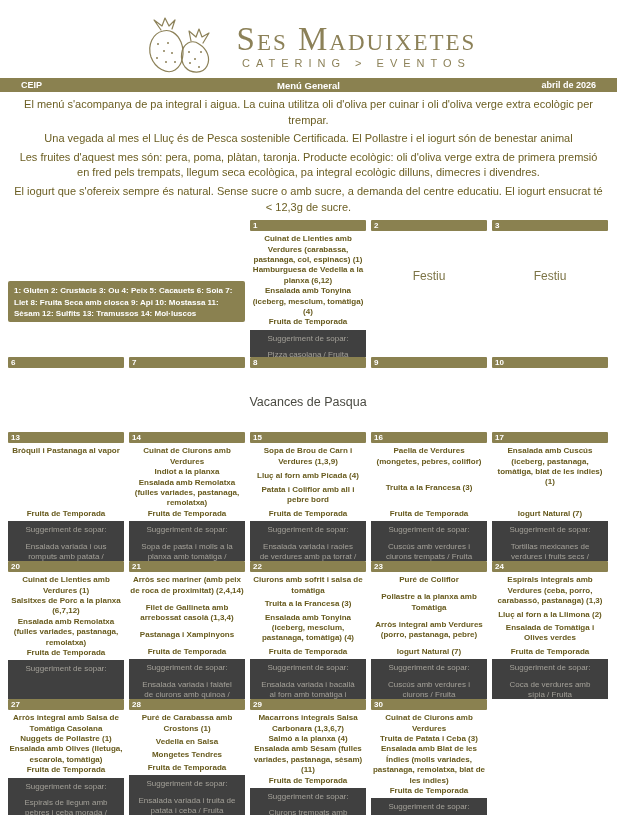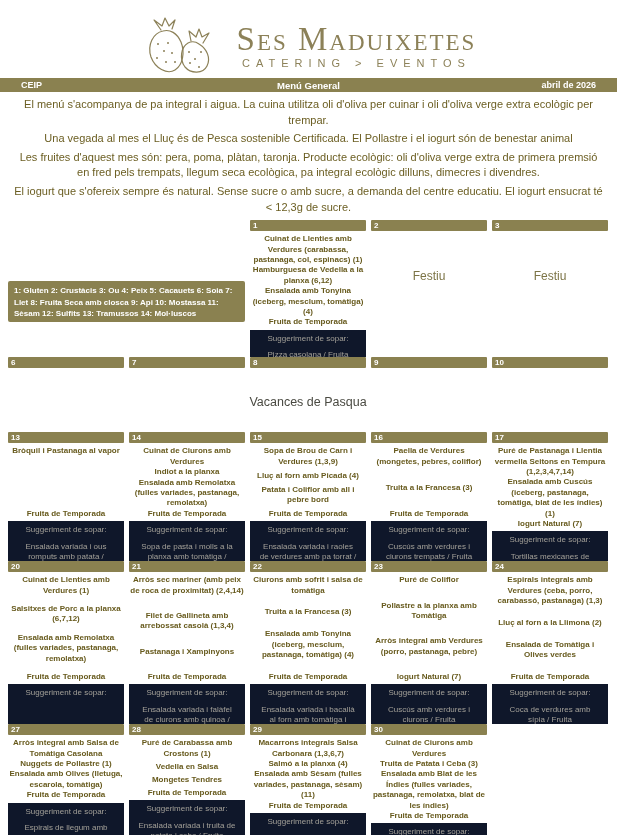--- a/index.html
+++ b/index.html
@@ -20,28 +20,28 @@
   
   .intro{padding:5px 14px 0;text-align:center;color:#6B5E22;font-size:11px;line-height:1.42;}
   .intro p{margin:0 0 3px;}
 
   
   .cal{margin:5px 9px 0 8px;}
   .grid{display:grid;grid-template-columns:repeat(5,1fr);column-gap:5px;}
   .wk1{height:137px;}
   .wk2{height:75px;}
   .wk3{height:129px;}
-  .wk4{height:163px;}
+  .wk4{height:138px;}
   .wk5{height:116px;}
 
   .day{display:flex;flex-direction:column;overflow:hidden;}
   .dayhead{background:#8A8150;color:#fff;font-size:8px;font-weight:bold;height:11px;line-height:11px;padding-left:3px;box-sizing:border-box;border-radius:1px;flex:0 0 auto;}
   .dishes{flex:1;display:flex;flex-direction:column;justify-content:space-between;padding:3px 1px 2px;text-align:center;color:#675A1D;font-weight:bold;font-size:8px;line-height:1.3;}
   .dish{margin:0;}
-  .sopar{background:#0f172a;height:40px;box-sizing:border-box;padding:4px 3px 0;text-align:center;color:#A3A098;font-size:8px;line-height:1.3;overflow:hidden;flex:0 0 auto;}
+  .sopar{background:#404040;height:40px;box-sizing:border-box;padding:4px 3px 0;text-align:center;color:#A3A098;font-size:8px;line-height:1.3;overflow:hidden;flex:0 0 auto;}
   .sopar-label{margin:0 0 4px;}
   .sopar-text{margin:6px;}
 
   .legendbox{grid-column:1 / span 2;align-self:end;margin-bottom:35px;height:41px;box-sizing:border-box;background:#8A8150;color:#fff;font-size:8px;font-weight:bold;text-align:left;padding:4px 6px;line-height:1.45;border-radius:2px;}
 
   .holiday-label{margin:38px 0 0;text-align:center;color:#7C7446;font-size:12px;font-weight:normal;}
 
   .note{text-align:center;font-size:12.5px;color:#4A4A42;margin-top:27px;}
 </style>
 </head>
@@ -176,21 +176,20 @@
           <p class="dish">Fruita de Temporada</p>
         </div>
         <div class="sopar">
           <p class="sopar-label">Suggeriment de sopar:</p>
           <p class="sopar-text">Cuscús amb verdures i ciurons trempats / Fruita</p>
         </div>
       </article>
       <article class="day">
         <div class="dayhead">17</div>
         <div class="dishes">
-          <p class="dish">Puré de Pastanaga i Llentia vermella  Seitons en Tempura (1,2,3,4,7,14)</p>
           <p class="dish">Ensalada amb Cuscús (iceberg, pastanaga, tomàtiga, blat de les índies) (1)</p>
           <p class="dish"></p>
           <p class="dish">Iogurt Natural  (7)</p>
         </div>
         <div class="sopar">
           <p class="sopar-label">Suggeriment de sopar:</p>
           <p class="sopar-text">Tortillas mexicanes de verdures i fruits secs / Fruita</p>
         </div>
       </article>
     </section>
@@ -300,21 +299,21 @@
         <div class="sopar">
           <p class="sopar-label">Suggeriment de sopar:</p>
           <p class="sopar-text">Ciurons trempats amb patata i ensalada / Fruita</p>
         </div>
       </article>
       <article class="day">
         <div class="dayhead">30</div>
         <div class="dishes">
           <p class="dish">Cuinat de Ciurons amb Verdures</p>
           <p class="dish">Truita de Patata i Ceba  (3)</p>
-          <p class="dish">Ensalada amb Blat de les Índies (fulles variades, pastanaga, remolatxa, blat de les índies)</p>
+          <p class="dish">Ensalada amb Blat de les Índies (molls variades, pastanaga, remolatxa, blat de les índies)</p>
           <p class="dish">Fruita de Temporada</p>
         </div>
         <div class="sopar">
           <p class="sopar-label">Suggeriment de sopar:</p>
           <p class="sopar-text">Arròs de peix amb verdures i lluçet / Fruita</p>
         </div>
       </article>
     </section>
 
   </div>

